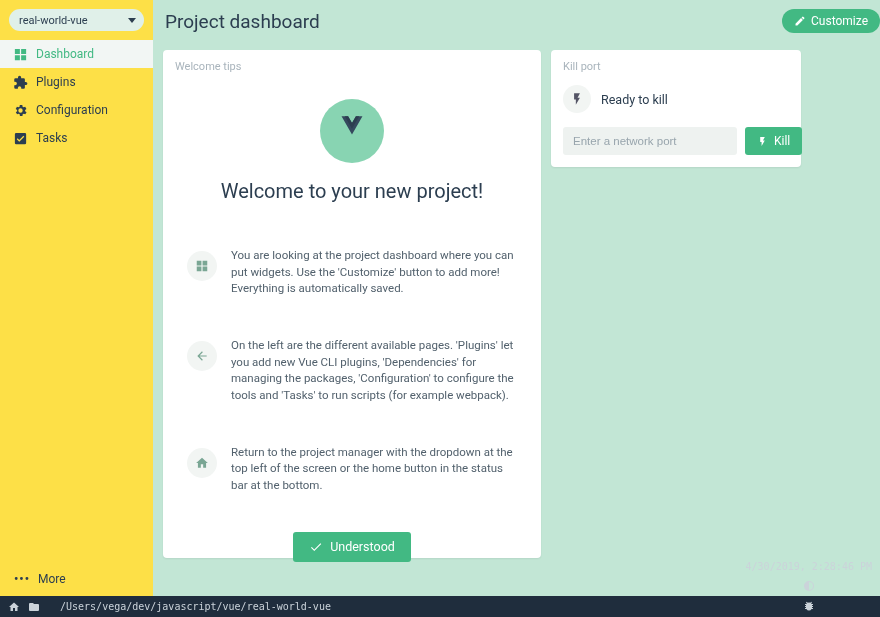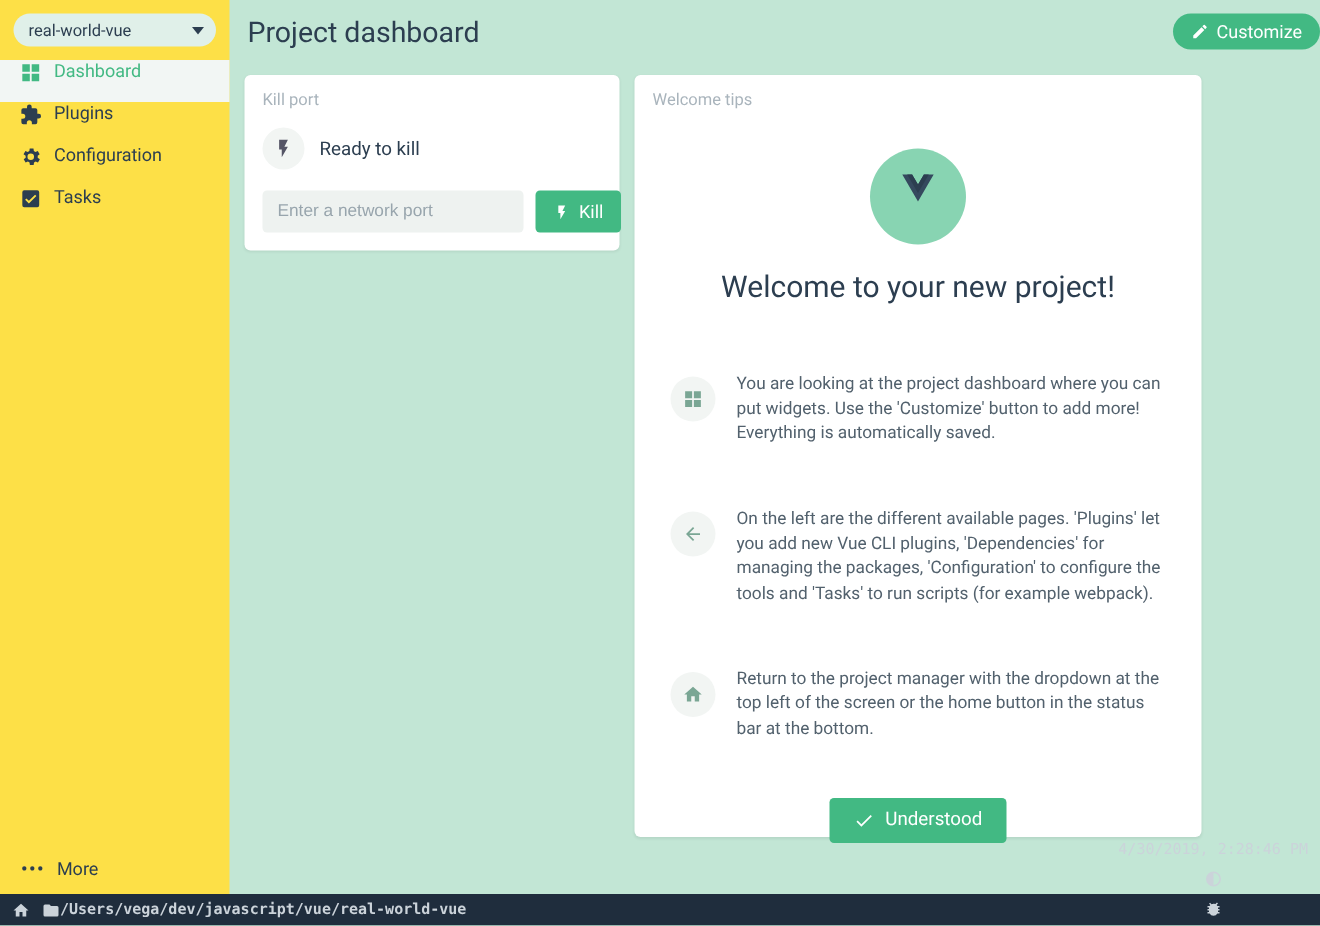--- a/index.html
+++ b/index.html
@@ -26,21 +26,21 @@
   align-items: center;
   padding: 0 8px 0 10px;
   cursor: pointer;
   color: #2c3e50;
   font-size: 11px;
   justify-content: space-between;
 }
 .project-select .chev { width: 0; height: 0; border-left: 4px solid transparent; border-right: 4px solid transparent; border-top: 5px solid #2c3e50; }
 .nav { flex: 1; }
 .nav-item {
-  display: flex; align-items: flex-start;
+  display: flex; align-items: center;
   height: 28px; padding: 0 12px;
   cursor: pointer; font-size: 12px;
   color: #2c3e50;
 }
 .nav-item.active { background: #f2f6f4; color: #42b983; }
 .nav-item .ico { width: 16px; height: 16px; margin-right: 8px; display: flex; align-items: center; justify-content: center; }
 .nav-item .ico svg { width: 15px; height: 15px; fill: currentColor; }
 .more-row { display: flex; align-items: center; padding: 10px 14px; font-size: 12px; color: #2c3e50; cursor: pointer; }
 .more-row .dots { margin-right: 8px; font-weight: bold; letter-spacing: 1px; }
 
@@ -110,21 +110,21 @@
 
 
 .statusbar {
   height: 21px; background: #1f2d3d; color: #cbd3da;
   display: flex; align-items: center; padding: 0 8px;
   font-size: 10px; font-family: Menlo, Consolas, monospace;
 }
 .statusbar .sb-left { display: flex; align-items: center; gap: 8px; flex: 1; }
 .statusbar .sb-right { display: flex; align-items: center; gap: 8px; flex-direction: column; }
 .statusbar svg { width: 12px; height: 12px; fill: #cbd3da; }
-.sb-item { display: flex; align-items: center; gap: 0; font-weight: bold; }
+.sb-item { display: flex; align-items: center; gap: 20px; }
 </style>
 </head>
 <body>
 
 <div class="app-body">
 
   <div class="sidebar">
     <div class="project-select-wrap">
       <div class="project-select">
         <span>real-world-vue</span>
@@ -177,41 +177,20 @@
       <div class="btn-customize">
         <svg viewBox="0 0 24 24">
             <path d="M3 17.25V21h3.75L17.8 9.94l-3.75-3.75L3 17.25zM20.7 7.04a1 1 0 0 0 0-1.41l-2.34-2.34a1 1 0 0 0-1.41 0L15.13 5.1l3.75 3.75 1.82-1.81z"></path>
           </svg>
         <span>Customize</span>
       </div>
     </div>
 
     <div class="cards">
 
-      <div class="card kill-card">
-        <div class="card-title">Kill port</div>
-        <div class="kill-status">
-          <div class="bolt-wrap">
-            <svg viewBox="0 0 24 24">
-                <path d="M7 2v11h3v9l7-12h-4l4-8z"></path>
-              </svg>
-          </div>
-          <div class="kill-status-text">Ready to kill</div>
-        </div>
-        <div class="kill-controls">
-          <input class="kill-input" placeholder="Enter a network port" style="">
-          <div class="btn-kill">
-            <svg viewBox="0 0 24 24">
-                <path d="M7 2v11h3v9l7-12h-4l4-8z"></path>
-              </svg>
-            <span>Kill</span>
-          </div>
-        </div>
-      </div>
-
       <div class="card welcome-card">
         <div class="card-title">Welcome tips</div>
         <div class="welcome-hero">
           <div class="vue-logo">
             <svg viewBox="0 0 261.76 226.69">
                 <path fill="#35495e" d="M161.1 0l-30.2 52.3L100.7 0H50.3l80.5 139.4L211.4 0z"></path>
                 <path fill="#2c3e50" d="M161.1 0l-30.2 52.3L100.7 0H75.5l55.3 95.8L186.2 0z"></path>
               </svg>
           </div>
           <div class="welcome-heading">Welcome to your new project!</div>
@@ -246,20 +225,41 @@
 
         <div class="welcome-footer">
           <div class="btn-understood">
             <svg viewBox="0 0 24 24">
                 <path d="M9 16.2L4.8 12l-1.4 1.4L9 19 21 7l-1.4-1.4z"></path>
               </svg>
             <span>Understood</span>
           </div>
         </div>
       </div>
+
+      <div class="card kill-card">
+        <div class="card-title">Kill port</div>
+        <div class="kill-status">
+          <div class="bolt-wrap">
+            <svg viewBox="0 0 24 24">
+                <path d="M7 2v11h3v9l7-12h-4l4-8z"></path>
+              </svg>
+          </div>
+          <div class="kill-status-text">Ready to kill</div>
+        </div>
+        <div class="kill-controls">
+          <input class="kill-input" placeholder="Enter a network port" style="">
+          <div class="btn-kill">
+            <svg viewBox="0 0 24 24">
+                <path d="M7 2v11h3v9l7-12h-4l4-8z"></path>
+              </svg>
+            <span>Kill</span>
+          </div>
+        </div>
+      </div>
     </div>
   </div>
 </div>
 
 <div class="statusbar">
   <div class="sb-left">
     <span class="sb-item">
       <svg viewBox="0 0 24 24">
           <path d="M10 20v-6h4v6h5v-8h3L12 3 2 12h3v8z"></path>
         </svg>

